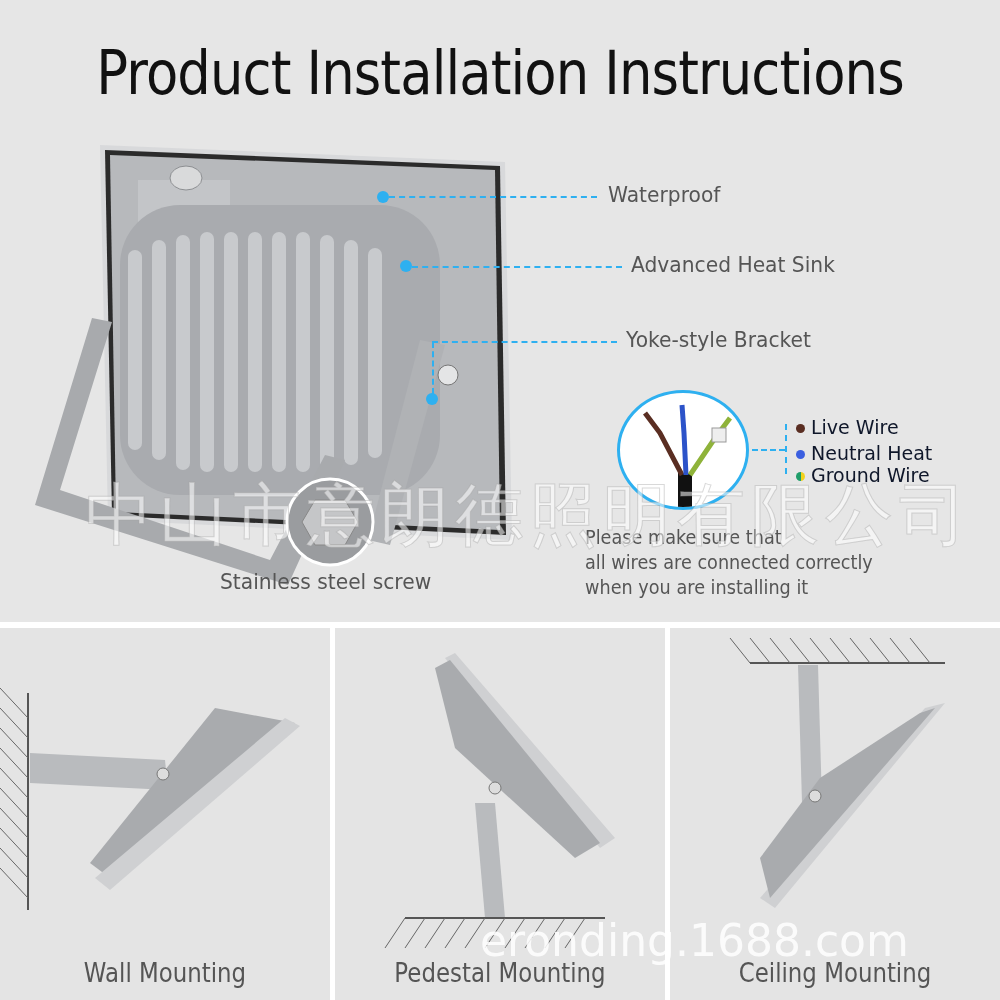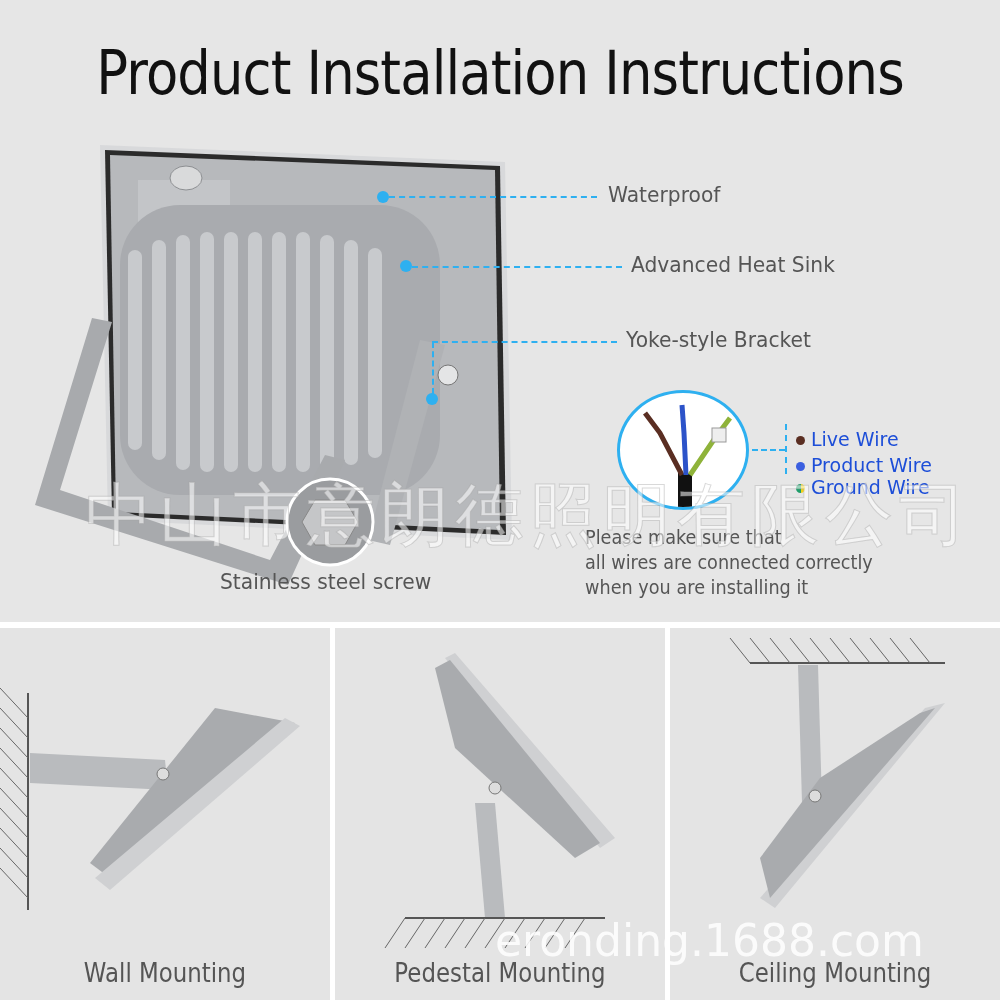--- a/index.html
+++ b/index.html
@@ -3,29 +3,29 @@
 <meta charset="utf-8">
 <style>
   * { margin:0; padding:0; box-sizing:border-box; }
   body { width:1000px; height:1000px; background:#e6e6e6; font-family:"Liberation Sans", sans-serif; position:relative; overflow:hidden; }
   .title { position:absolute; left:0; top:38px; width:1000px; text-align:center; font-size:60px; color:#111; font-family:"DejaVu Sans", sans-serif; font-weight:normal; letter-spacing:-1px; transform:scaleX(0.88); }
   .lbl { position:absolute; color:#555; font-family:"DejaVu Sans", sans-serif; font-size:22px; transform-origin:left center; transform:scaleX(0.92); white-space:nowrap; }
   .dot { position:absolute; width:12px; height:12px; border-radius:50%; background:#2eb0f0; }
   .dash { position:absolute; border-top:2px dashed #2eb0f0; height:0; }
   .vdash { position:absolute; border-left:2px dashed #2eb0f0; width:0; }
   .wire-circle { position:absolute; left:617px; top:390px; width:132px; height:120px; border-radius:50%; background:#fff; border:3px solid #2eb0f0; overflow:hidden; }
-  .legend-item { position:absolute; left:796px; font-size:19px; color:#1d4ed8; font-family:"DejaVu Sans", sans-serif; white-space:nowrap;margin-top:12px; }
+  .legend-item { position:absolute; left:796px; font-size:19px; color:#0f172a; font-family:"DejaVu Sans", sans-serif; white-space:nowrap; }
   .ldot { display:inline-block; width:9px; height:9px; border-radius:50%; margin-right:6px; vertical-align:middle; }
   .note { position:absolute; left:585px; top:525px; font-size:19px; line-height:25px; color:#555; font-family:"DejaVu Sans", sans-serif; transform-origin:left top; transform:scaleX(0.93); }
   .panel { position:absolute; top:628px; height:372px; background:#e4e4e4; }
   .divider-h { position:absolute; left:0; top:622px; width:1000px; height:6px; background:#fff; }
   .divider-v { position:absolute; top:628px; width:5px; height:372px; background:#fff; }
   .mlabel { position:absolute; top:958px; font-size:26px; color:#555; font-family:"DejaVu Sans", sans-serif; white-space:nowrap; transform:scaleX(0.88); transform-origin:center; text-align:center; }
   .watermark-cn { position:absolute; left:85px; top:470px; font-size:68px; color:rgba(255,255,255,0.55); letter-spacing:6px; font-family:"DejaVu Sans", sans-serif; white-space:nowrap;text-align:center; -webkit-text-stroke:1px rgba(160,160,160,0.4); }
-  .watermark-en { position:absolute; left:495px; top:915px; font-size:44px; color:rgba(255,255,255,0.85); font-family:"DejaVu Sans", sans-serif; white-space:nowrap; }
+  .watermark-en { position:absolute; left:480px; top:915px; font-size:44px; color:rgba(255,255,255,0.85); font-family:"DejaVu Sans", sans-serif; white-space:nowrap; }
 </style>
 </head>
 <body>
 
 <div class="title">Product Installation Instructions</div>
 
 <svg style="position:absolute;left:0;top:130px" width="620" height="490" viewBox="0 130 620 490">
 
   <polygon points="100,145 505,162 512,540 108,520" fill="#d8d9db"></polygon>
   <polygon points="105,150 500,166 506,535 112,516" fill="#2b2b2b"></polygon>
@@ -81,21 +81,21 @@
     <rect x="92" y="35" width="14" height="14" fill="#eee" stroke="#999"></rect>
   </svg>
 </div>
 <div class="dash" style="left:752px;top:449px;width:33px"></div>
 <div class="vdash" style="left:785px;top:424px;height:50px"></div>
 
 <div class="legend-item" style="top:416px">
   <span class="ldot" style="background:#5a2e22"></span><span>Live Wire</span>
 </div>
 <div class="legend-item" style="top:442px">
-  <span class="ldot" style="background:#3b5fe0"></span><span>Product Wire</span>
+  <span class="ldot" style="background:#3b5fe0"></span><span>Neutral Heat</span>
 </div>
 <div class="legend-item" style="top:464px">
   <span class="ldot" style="background:linear-gradient(90deg,#1f9d6a 50%,#f2d21b 50%)"></span><span>Ground Wire</span>
 </div>
 
 <div class="note">
   <div>Please make sure that</div>
   <div>all wires are connected correctly</div>
   <div>when you are installing it</div>
 </div>

